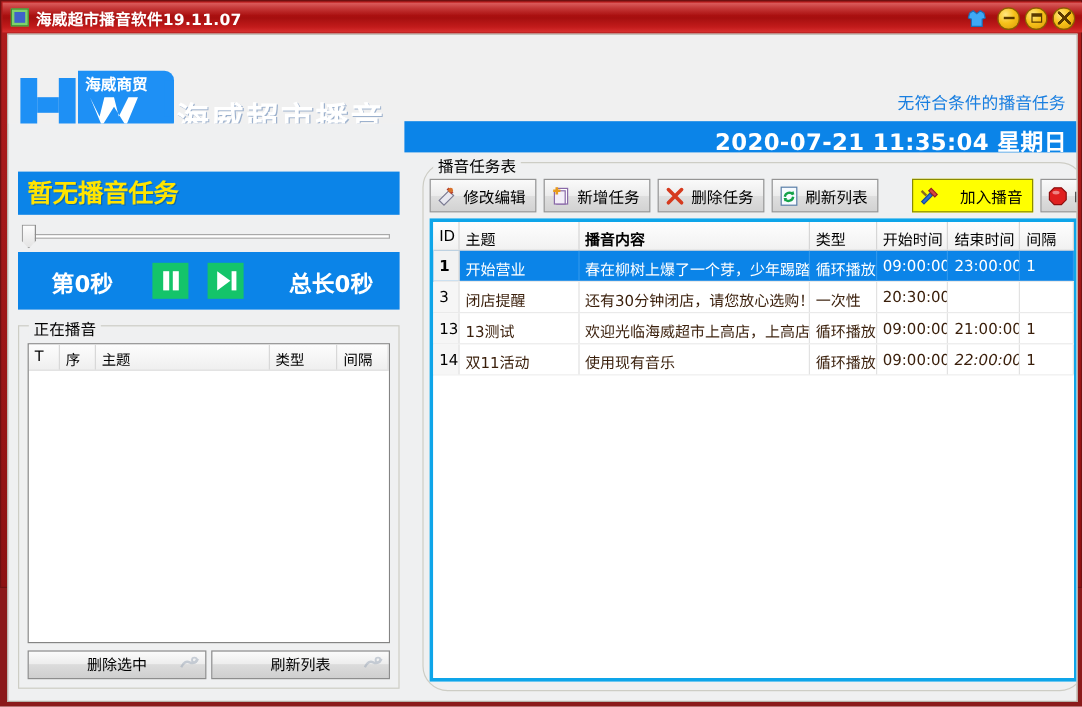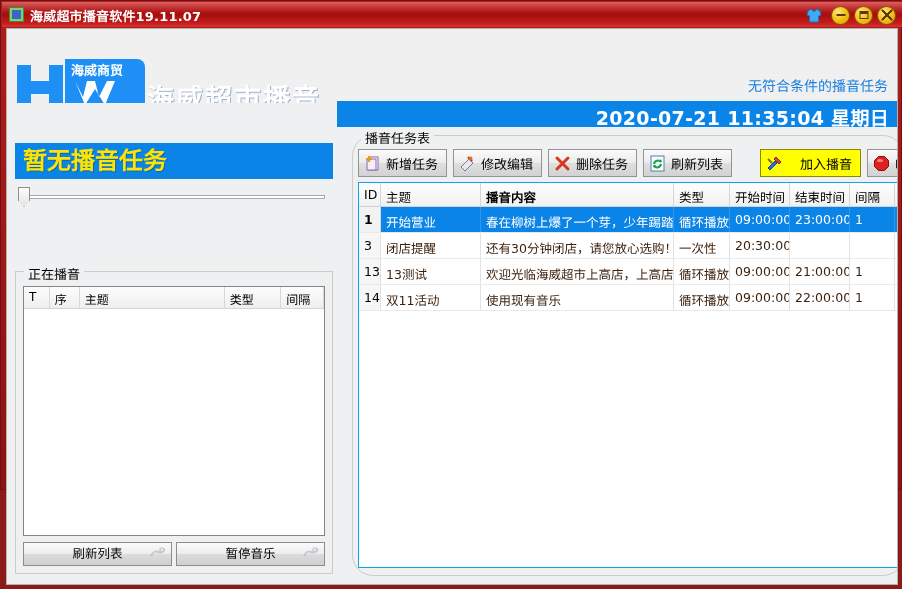--- a/index.html
+++ b/index.html
@@ -193,21 +193,21 @@
     left: 4px; top: 74px;
     width: 326px;
     height: 477px;
   }
   .nowplay-title {
     position: absolute;
     left: 4px; top: 40px;
     width: 318px; height: 36px;
     background: #0b84e8;
     color: #ffe400;
-    font-size: 24px;
+    font-size: 21px;
     font-weight: bold;
     line-height: 36px;
     padding-left: 8px;
     box-sizing: border-box;
     white-space: nowrap;
     overflow: hidden;
     text-shadow: 1px 1px 0 rgba(0,0,0,.22);
   }
 
   .track {
@@ -387,21 +387,21 @@
   }
   .tbtn .ico { width: 17px; height: 17px; flex: 0 0 17px; position: relative; }
   .tbtn.spacer-left { margin-left: 22px; gap: 17px; }
 
   
   .grid {
     position: absolute;
     left: 5px; top: 46px;
     width: 540px; height: 386px;
     background: #ffffff;
-    border: 1px solid #0ea5e9;
+    border: 3px solid #0ea5e9;
     box-sizing: border-box;
     overflow: hidden;
   }
   .grid-head {
     display: flex;
     height: 23px;
     background: linear-gradient(180deg,#fefefe,#f1f1f1);
     border-bottom: 1px solid #d2d2d2;
     font-size: 12.5px;
   }
@@ -500,68 +500,82 @@
 
       <div class="left-panel">
 
         <div class="nowplay-title">暂无播音任务</div>
 
         <div class="track">
           <div class="track-rail"></div>
           <div class="track-thumb"></div>
         </div>
 
+        <div class="player">
+          <div class="cur">第0秒</div>
+
+          <div class="pbtn pause">
+            <span class="bar b1"></span>
+              <span class="bar b2"></span>
+          </div>
+          <div class="pbtn next">
+            <span class="tri"></span>
+              <span class="edge"></span>
+          </div>
+
+          <div class="total">总长0秒</div>
+        </div>
 
         <div class="gbox lb-gbox">
           <div class="gtitle">正在播音</div>
 
           <div class="lb-list">
             <div class="lb-head">
                 <div style="width: 26px;">T</div>
                 <div style="width: 30px;">序</div>
                 <div style="width: 146px;">主题</div>
                 <div style="width: 57px;">类型</div>
                 <div style="width: 43px;">间隔</div>
               </div>
             <div class="lb-body"></div>
           </div>
 
           <div class="lb-footer">
-              <div class="btn3d"><span>刷新列表</span><span class="wm"><svg width="18" height="14" viewBox="0 0 18 14">
+              <div class="btn3d"><span>删除选中</span><span class="wm"><svg width="18" height="14" viewBox="0 0 18 14">
                     <path d="M2 10 q3 -6 7 -4 q4 2 7 -3" stroke="#9aa7b8" stroke-width="2" fill="none"></path>
                     <circle cx="13" cy="4" r="2" fill="none" stroke="#9aa7b8" stroke-width="1.6"></circle>
                   </svg></span></div>
-              <div class="btn3d"><span>暂停音乐</span><span class="wm"><svg width="18" height="14" viewBox="0 0 18 14">
+              <div class="btn3d"><span>刷新列表</span><span class="wm"><svg width="18" height="14" viewBox="0 0 18 14">
                     <path d="M2 10 q3 -6 7 -4 q4 2 7 -3" stroke="#9aa7b8" stroke-width="2" fill="none"></path>
                     <circle cx="13" cy="4" r="2" fill="none" stroke="#9aa7b8" stroke-width="1.6"></circle>
                   </svg></span></div>
             </div>
         </div>
       </div>
 
       <div class="right-panel">
         <div class="gbox rb-gbox">
           <div class="gtitle">播音任务表</div>
 
           <div class="toolbar">
+              <div class="tbtn">
+                <span class="ico"><svg width="17" height="17" viewBox="0 0 17 17">
+                    <path d="M2 12 L10 4 L14 8 L6 16 Z" fill="#e8e8f0" stroke="#7a7a92"></path>
+                    <path d="M9 2 L13 6" stroke="#b03a2e" stroke-width="2.4"></path>
+                    <circle cx="11.5" cy="3.5" r="2" fill="#d9712a"></circle>
+                  </svg></span>
+                <span>修改编辑</span>
+              </div>
               <div class="tbtn">
                 <span class="ico"><svg width="17" height="17" viewBox="0 0 17 17">
                     <rect x="5" y="2" width="9" height="13" fill="#fdfdfd" stroke="#8a6aa8"></rect>
                     <rect x="3" y="4" width="9" height="11" fill="#f3eef8" stroke="#8a6aa8"></rect>
                     <path d="M2 4 h6 M5 1 v6" stroke="#e89a1c" stroke-width="2.2"></path>
                   </svg></span>
                 <span>新增任务</span>
-              </div>
-              <div class="tbtn">
-                <span class="ico"><svg width="17" height="17" viewBox="0 0 17 17">
-                    <path d="M2 12 L10 4 L14 8 L6 16 Z" fill="#e8e8f0" stroke="#7a7a92"></path>
-                    <path d="M9 2 L13 6" stroke="#b03a2e" stroke-width="2.4"></path>
-                    <circle cx="11.5" cy="3.5" r="2" fill="#d9712a"></circle>
-                  </svg></span>
-                <span>修改编辑</span>
               </div>
               <div class="tbtn">
                 <span class="ico"><svg width="17" height="17" viewBox="0 0 17 17">
                     <path d="M3 3 L14 14 M14 3 L3 14" stroke="#d63a1e" stroke-width="3" stroke-linecap="round"></path>
                   </svg></span>
                 <span>删除任务</span>
               </div>
               <div class="tbtn">
                 <span class="ico"><svg width="17" height="17" viewBox="0 0 17 17">
                     <rect x="2" y="1" width="13" height="15" fill="#f7fbff" stroke="#5a7fa8"></rect>
@@ -626,21 +640,21 @@
                   <div class="gc" style="width: 60px;">09:00:00</div>
                   <div class="gc" style="width: 60px;">21:00:00</div>
                   <div class="gc" style="width: 45px;">1</div>
                 </div>
                 <div class="grow">
                   <div class="gc idcell" style="width: 22px;">14</div>
                   <div class="gc" style="width: 100px;">双11活动</div>
                   <div class="gc" style="width: 193px;">使用现有音乐</div>
                   <div class="gc" style="width: 56px;">循环播放</div>
                   <div class="gc" style="width: 60px;">09:00:00</div>
-                  <div class="gc" style="width: 60px;">22:00:00</div>
+                  <div class="gc" style="width: 60px; font-style: italic;">22:00:00</div>
                   <div class="gc" style="width: 45px;">1</div>
                 </div>
               </div>
             <div class="grid-fill"></div>
           </div>
         </div>
       </div>
 
     </div>
   </div>

